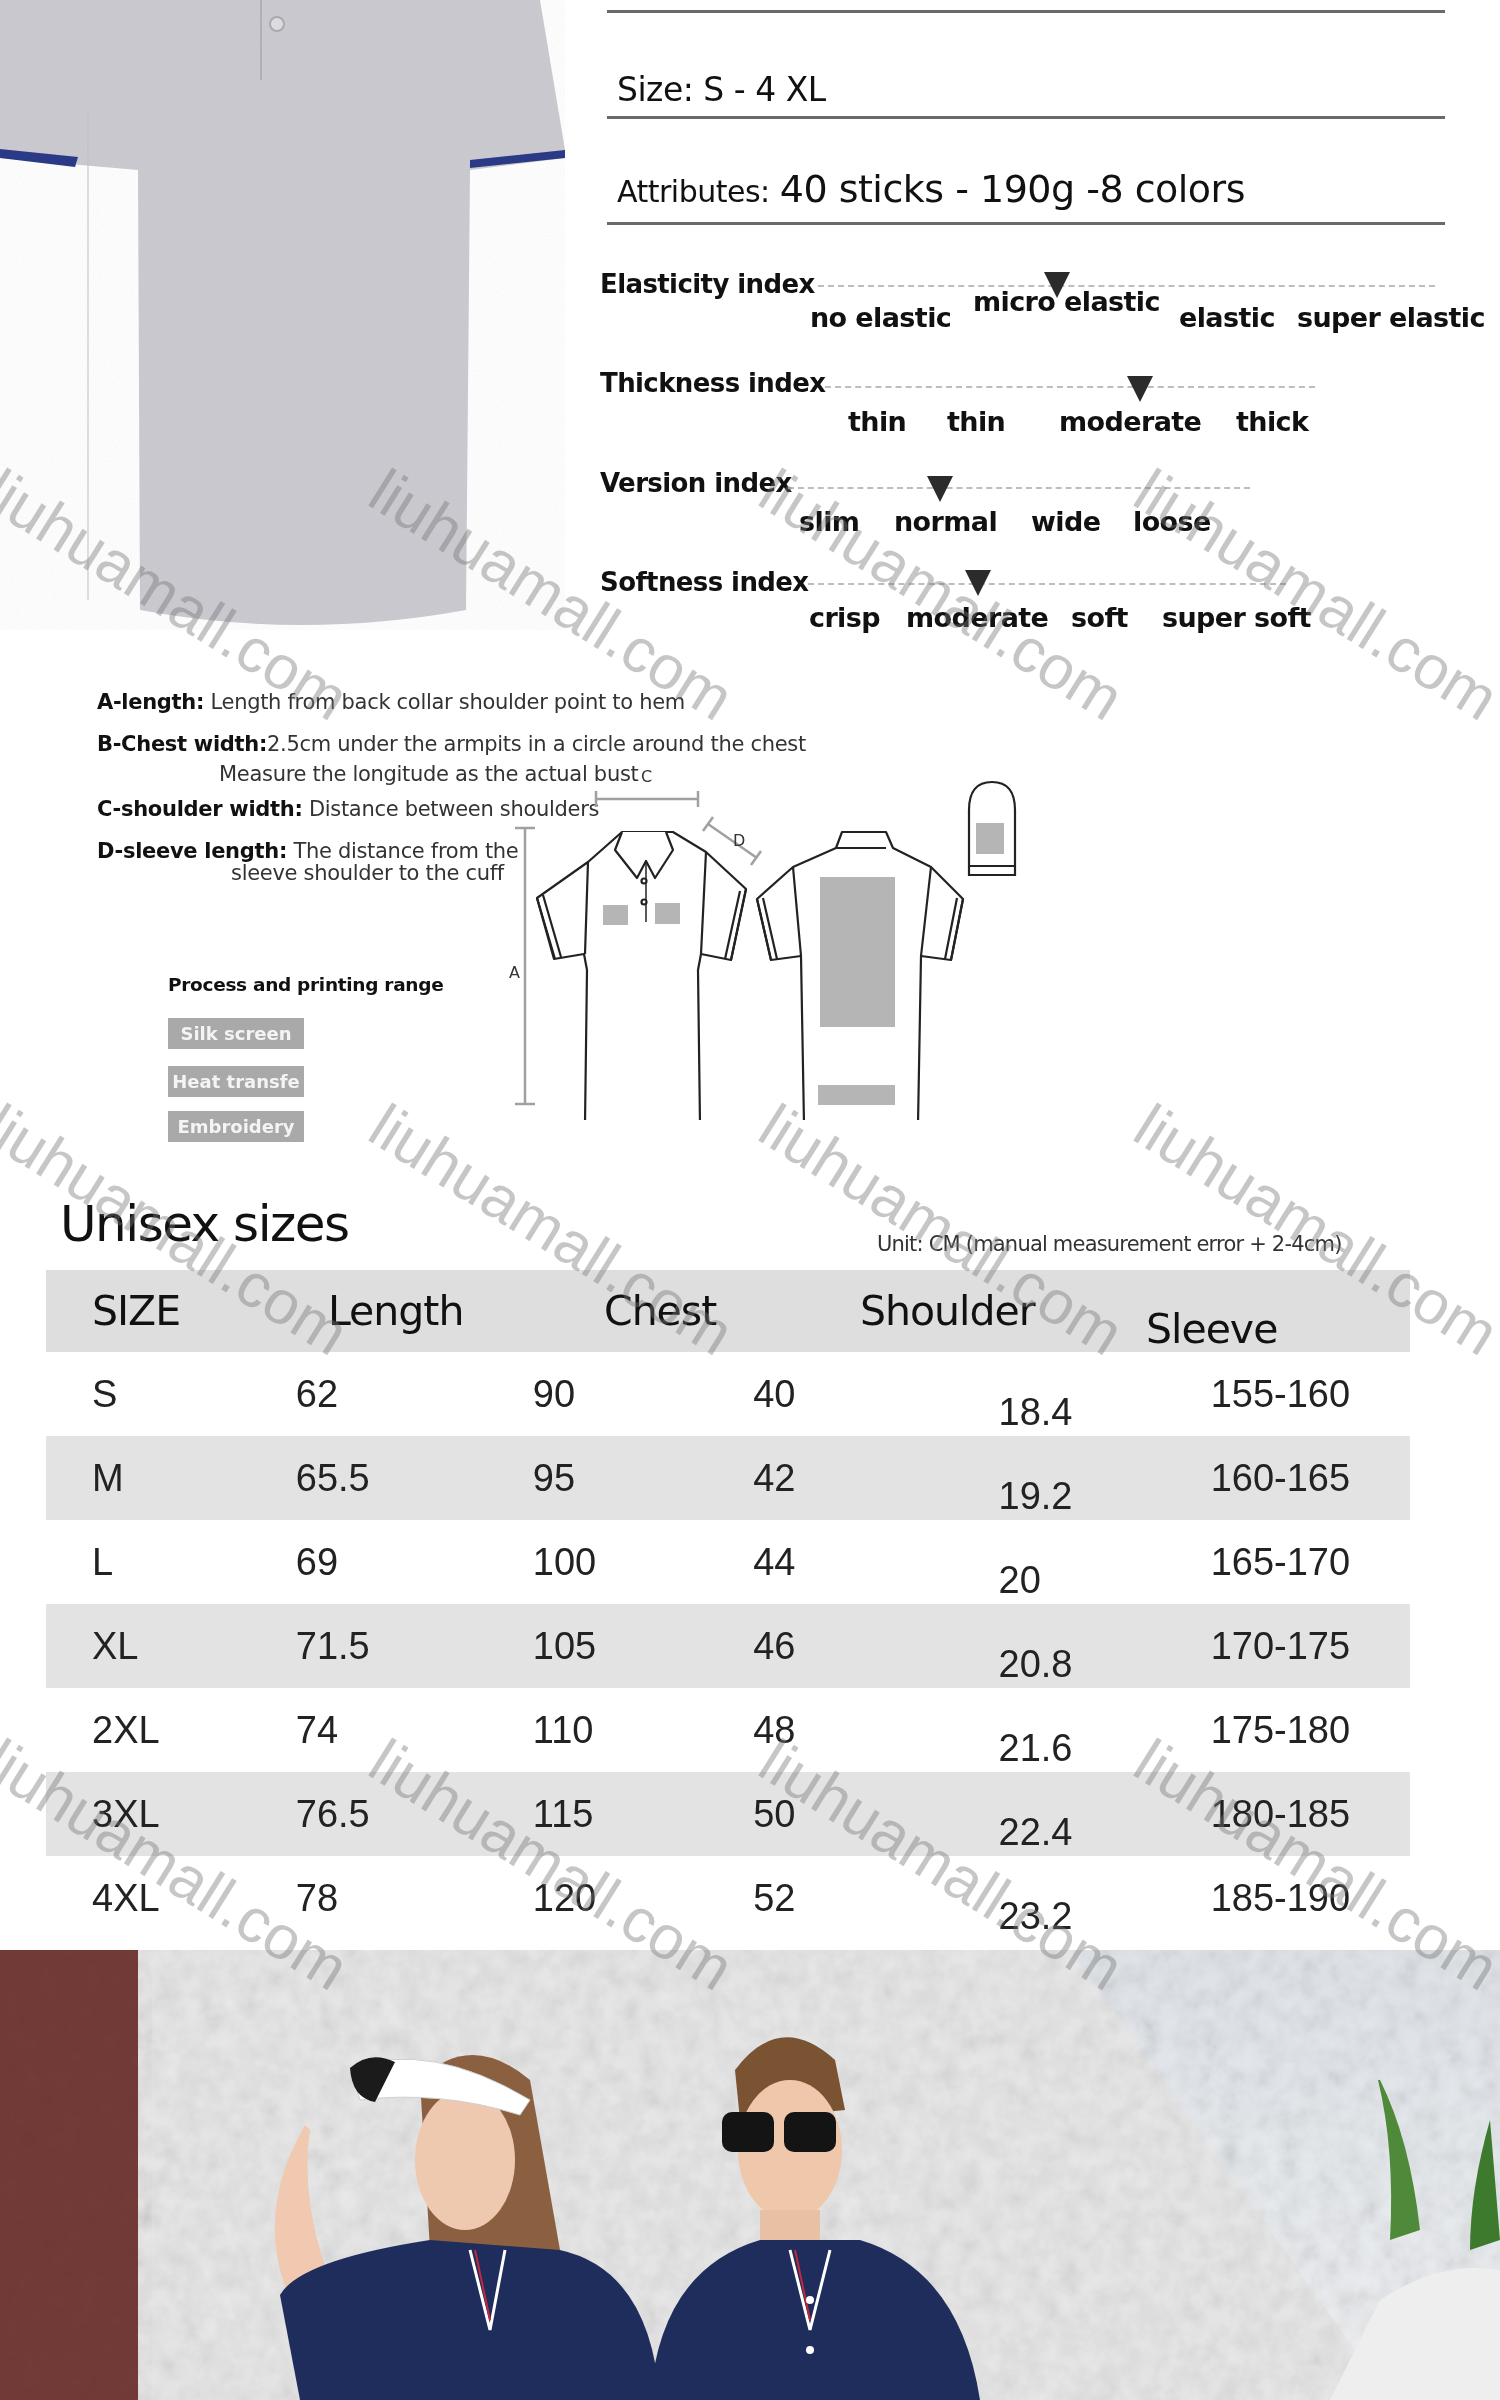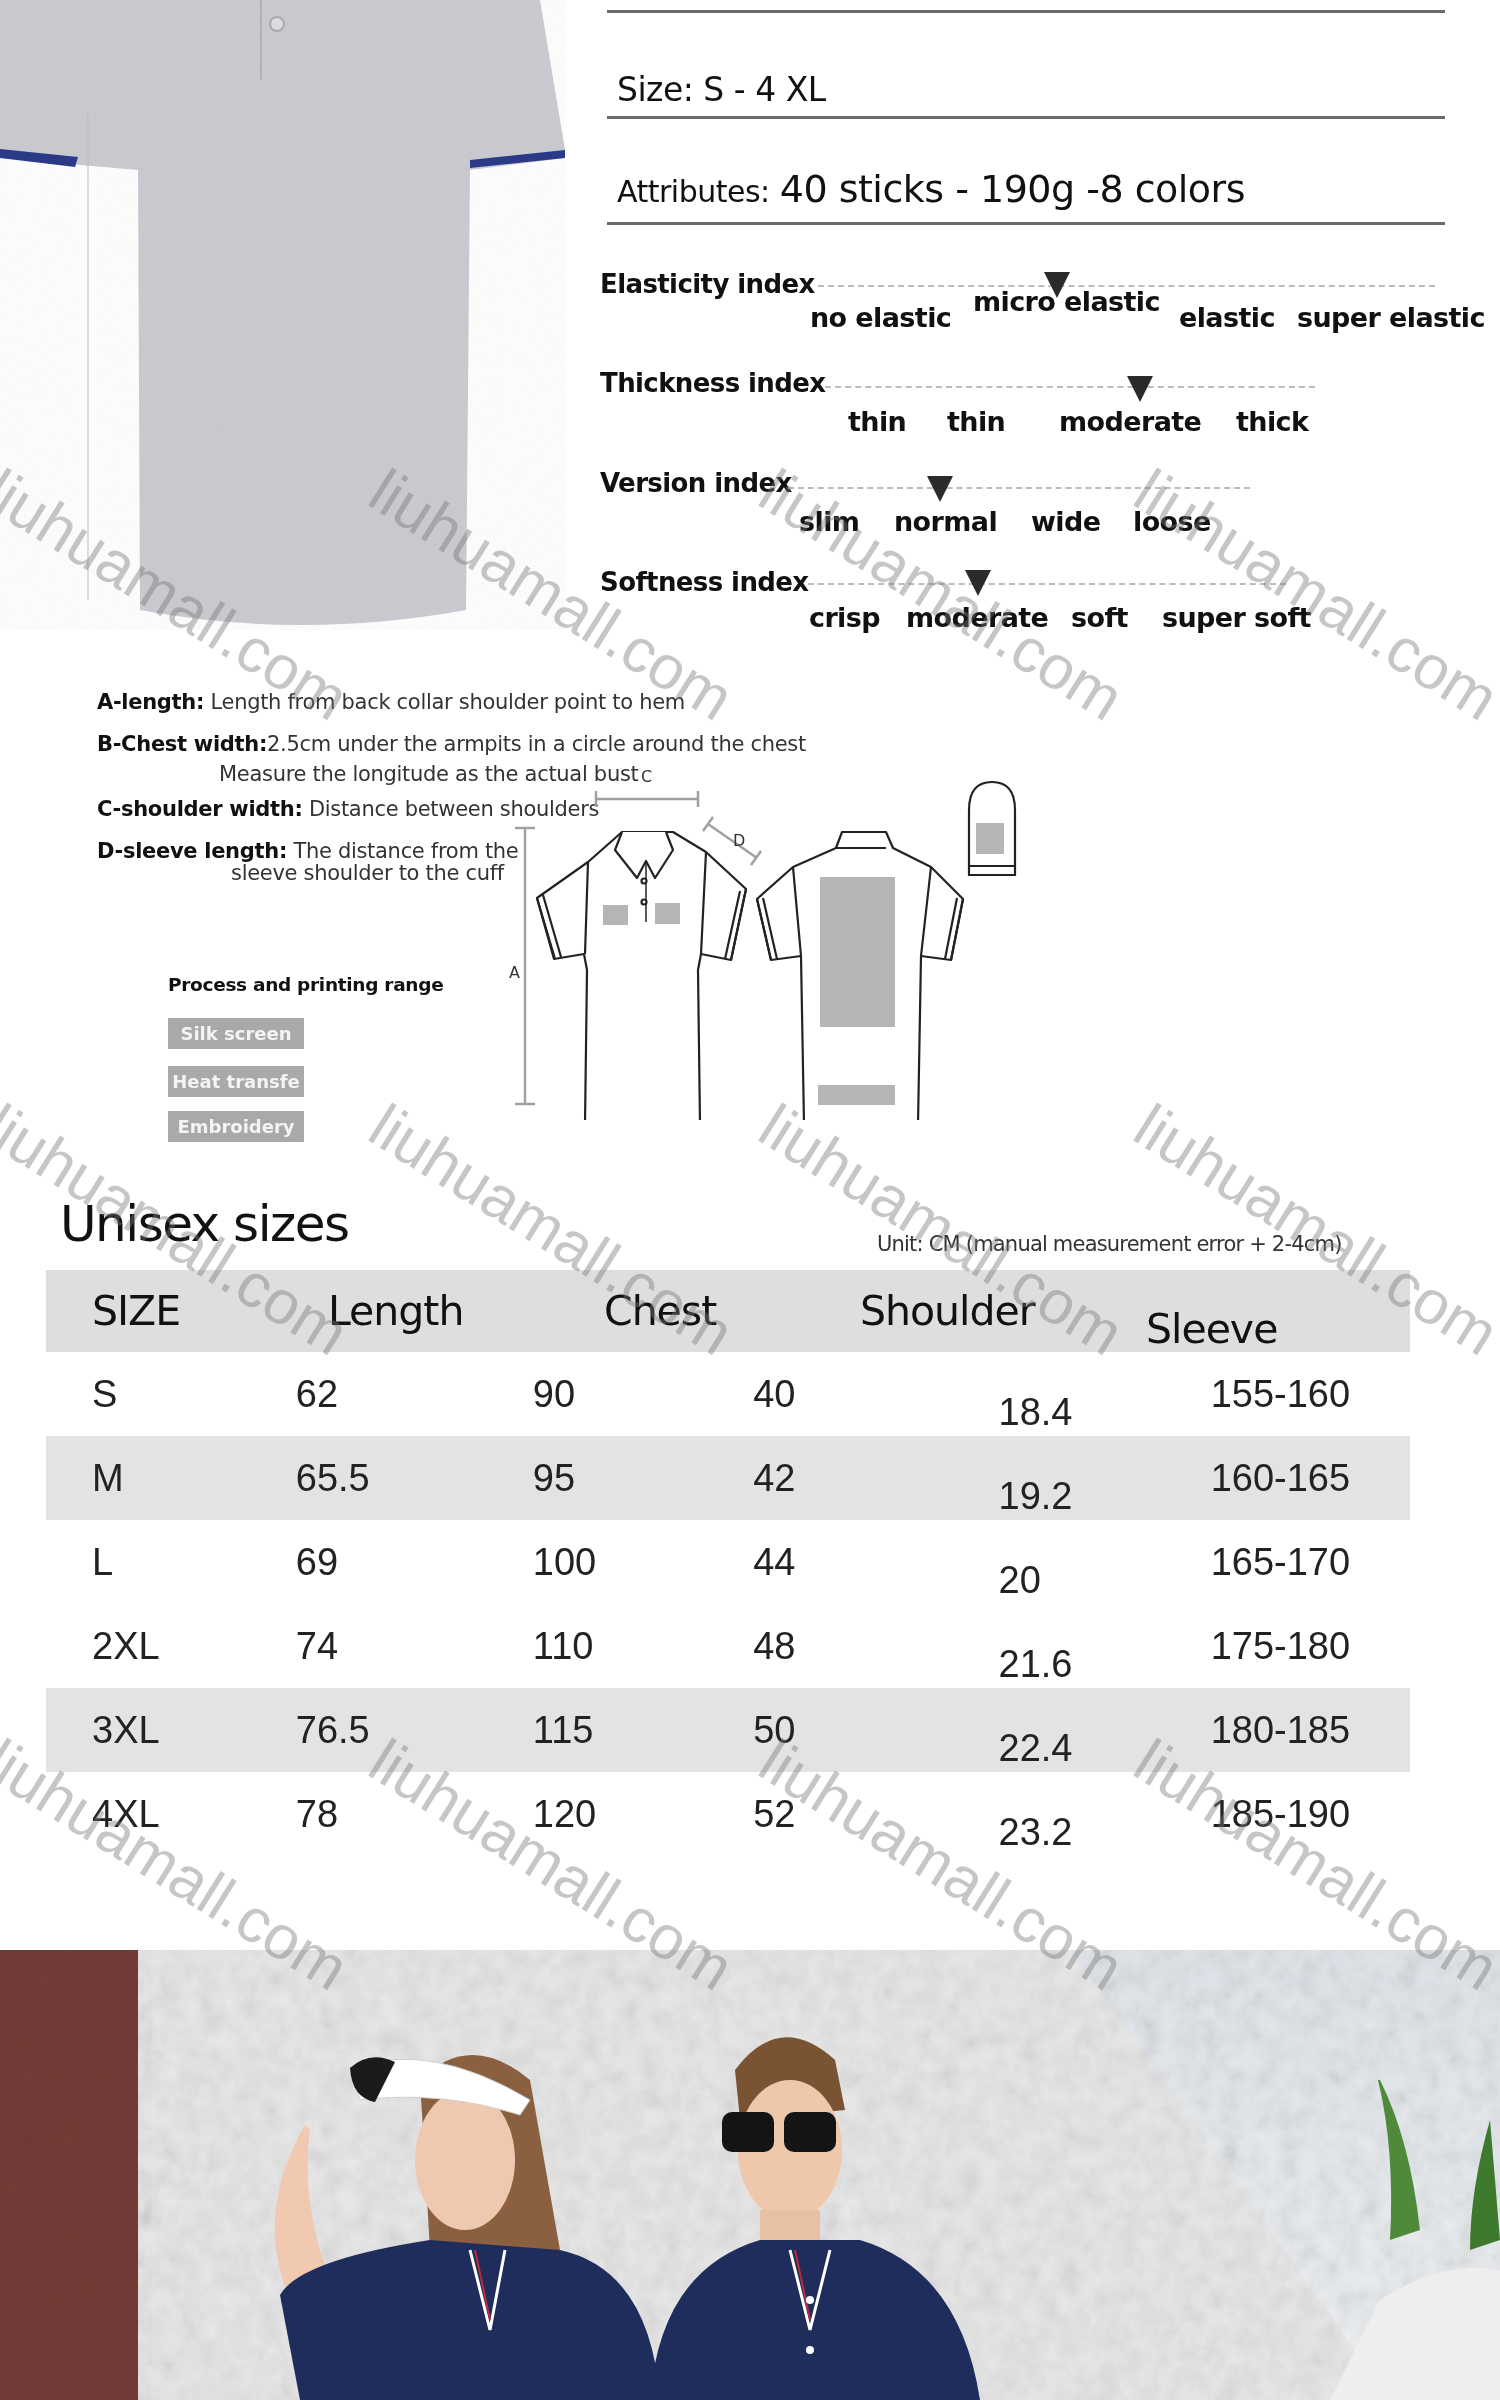--- a/index.html
+++ b/index.html
@@ -200,20 +200,28 @@
     <div class="cell c5">160-165</div>
   </div>
   <div class="trow">
     <div class="cell c0">L</div>
     <div class="cell c1">69</div>
     <div class="cell c2">100</div>
     <div class="cell c3">44</div>
     <div class="cell c4">20</div>
     <div class="cell c5">165-170</div>
   </div>
+  <div class="trow gray">
+    <div class="cell c0">XL</div>
+    <div class="cell c1">71.5</div>
+    <div class="cell c2">105</div>
+    <div class="cell c3">46</div>
+    <div class="cell c4">20.8</div>
+    <div class="cell c5">170-175</div>
+  </div>
   <div class="trow">
     <div class="cell c0">2XL</div>
     <div class="cell c1">74</div>
     <div class="cell c2">110</div>
     <div class="cell c3">48</div>
     <div class="cell c4">21.6</div>
     <div class="cell c5">175-180</div>
   </div>
   <div class="trow gray">
     <div class="cell c0">3XL</div>

